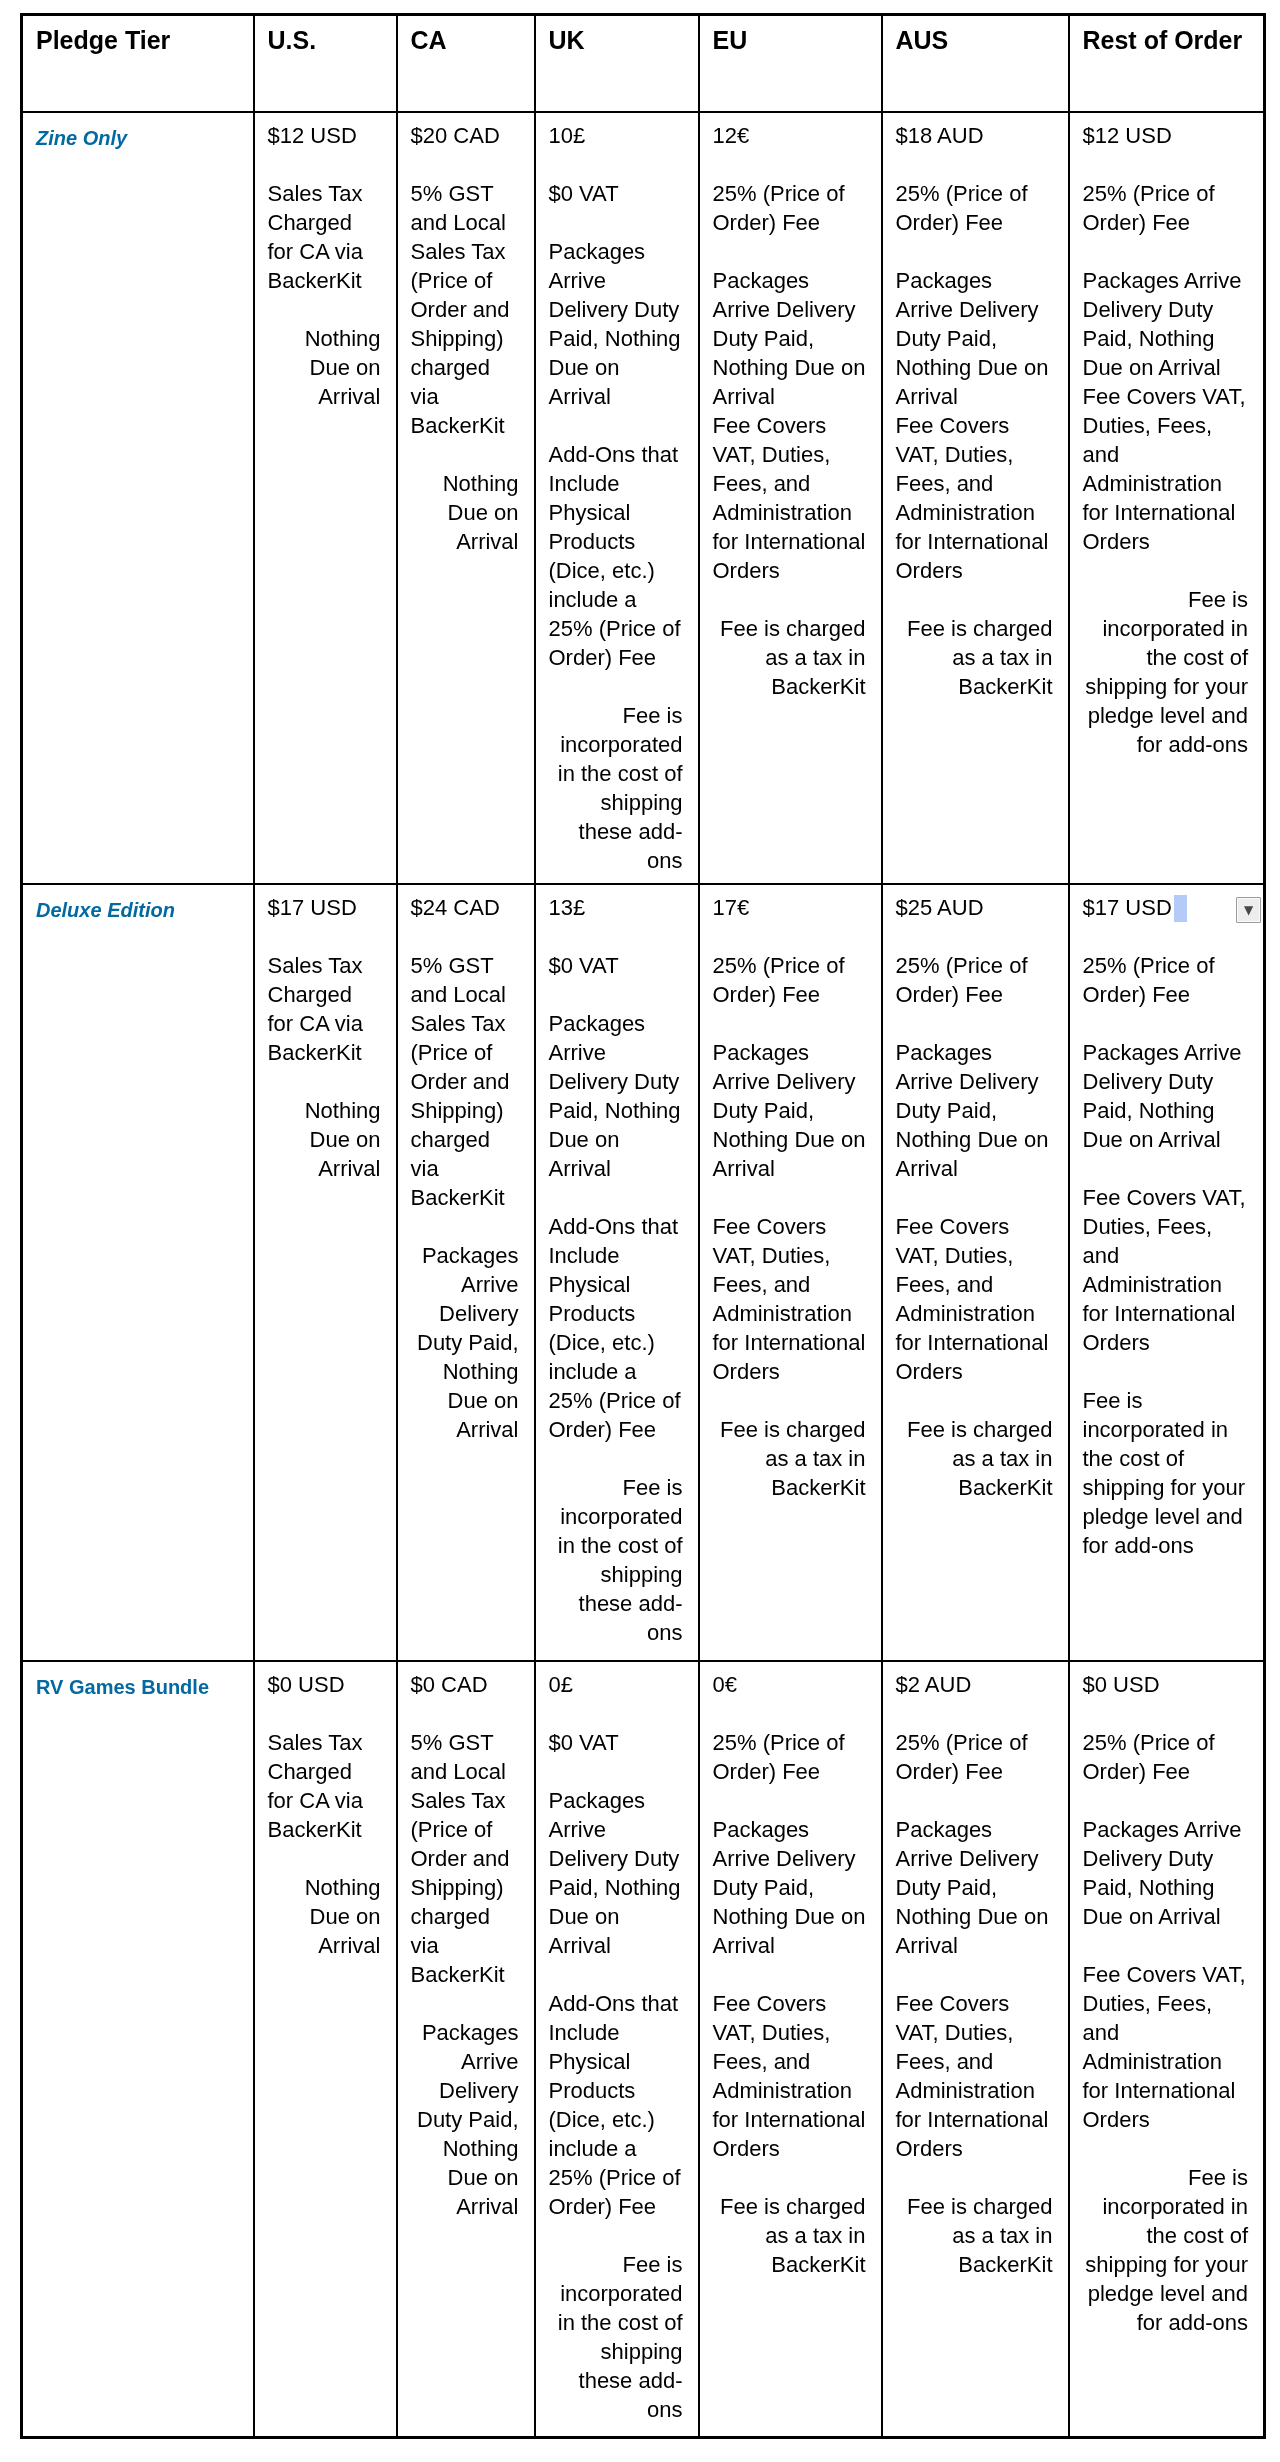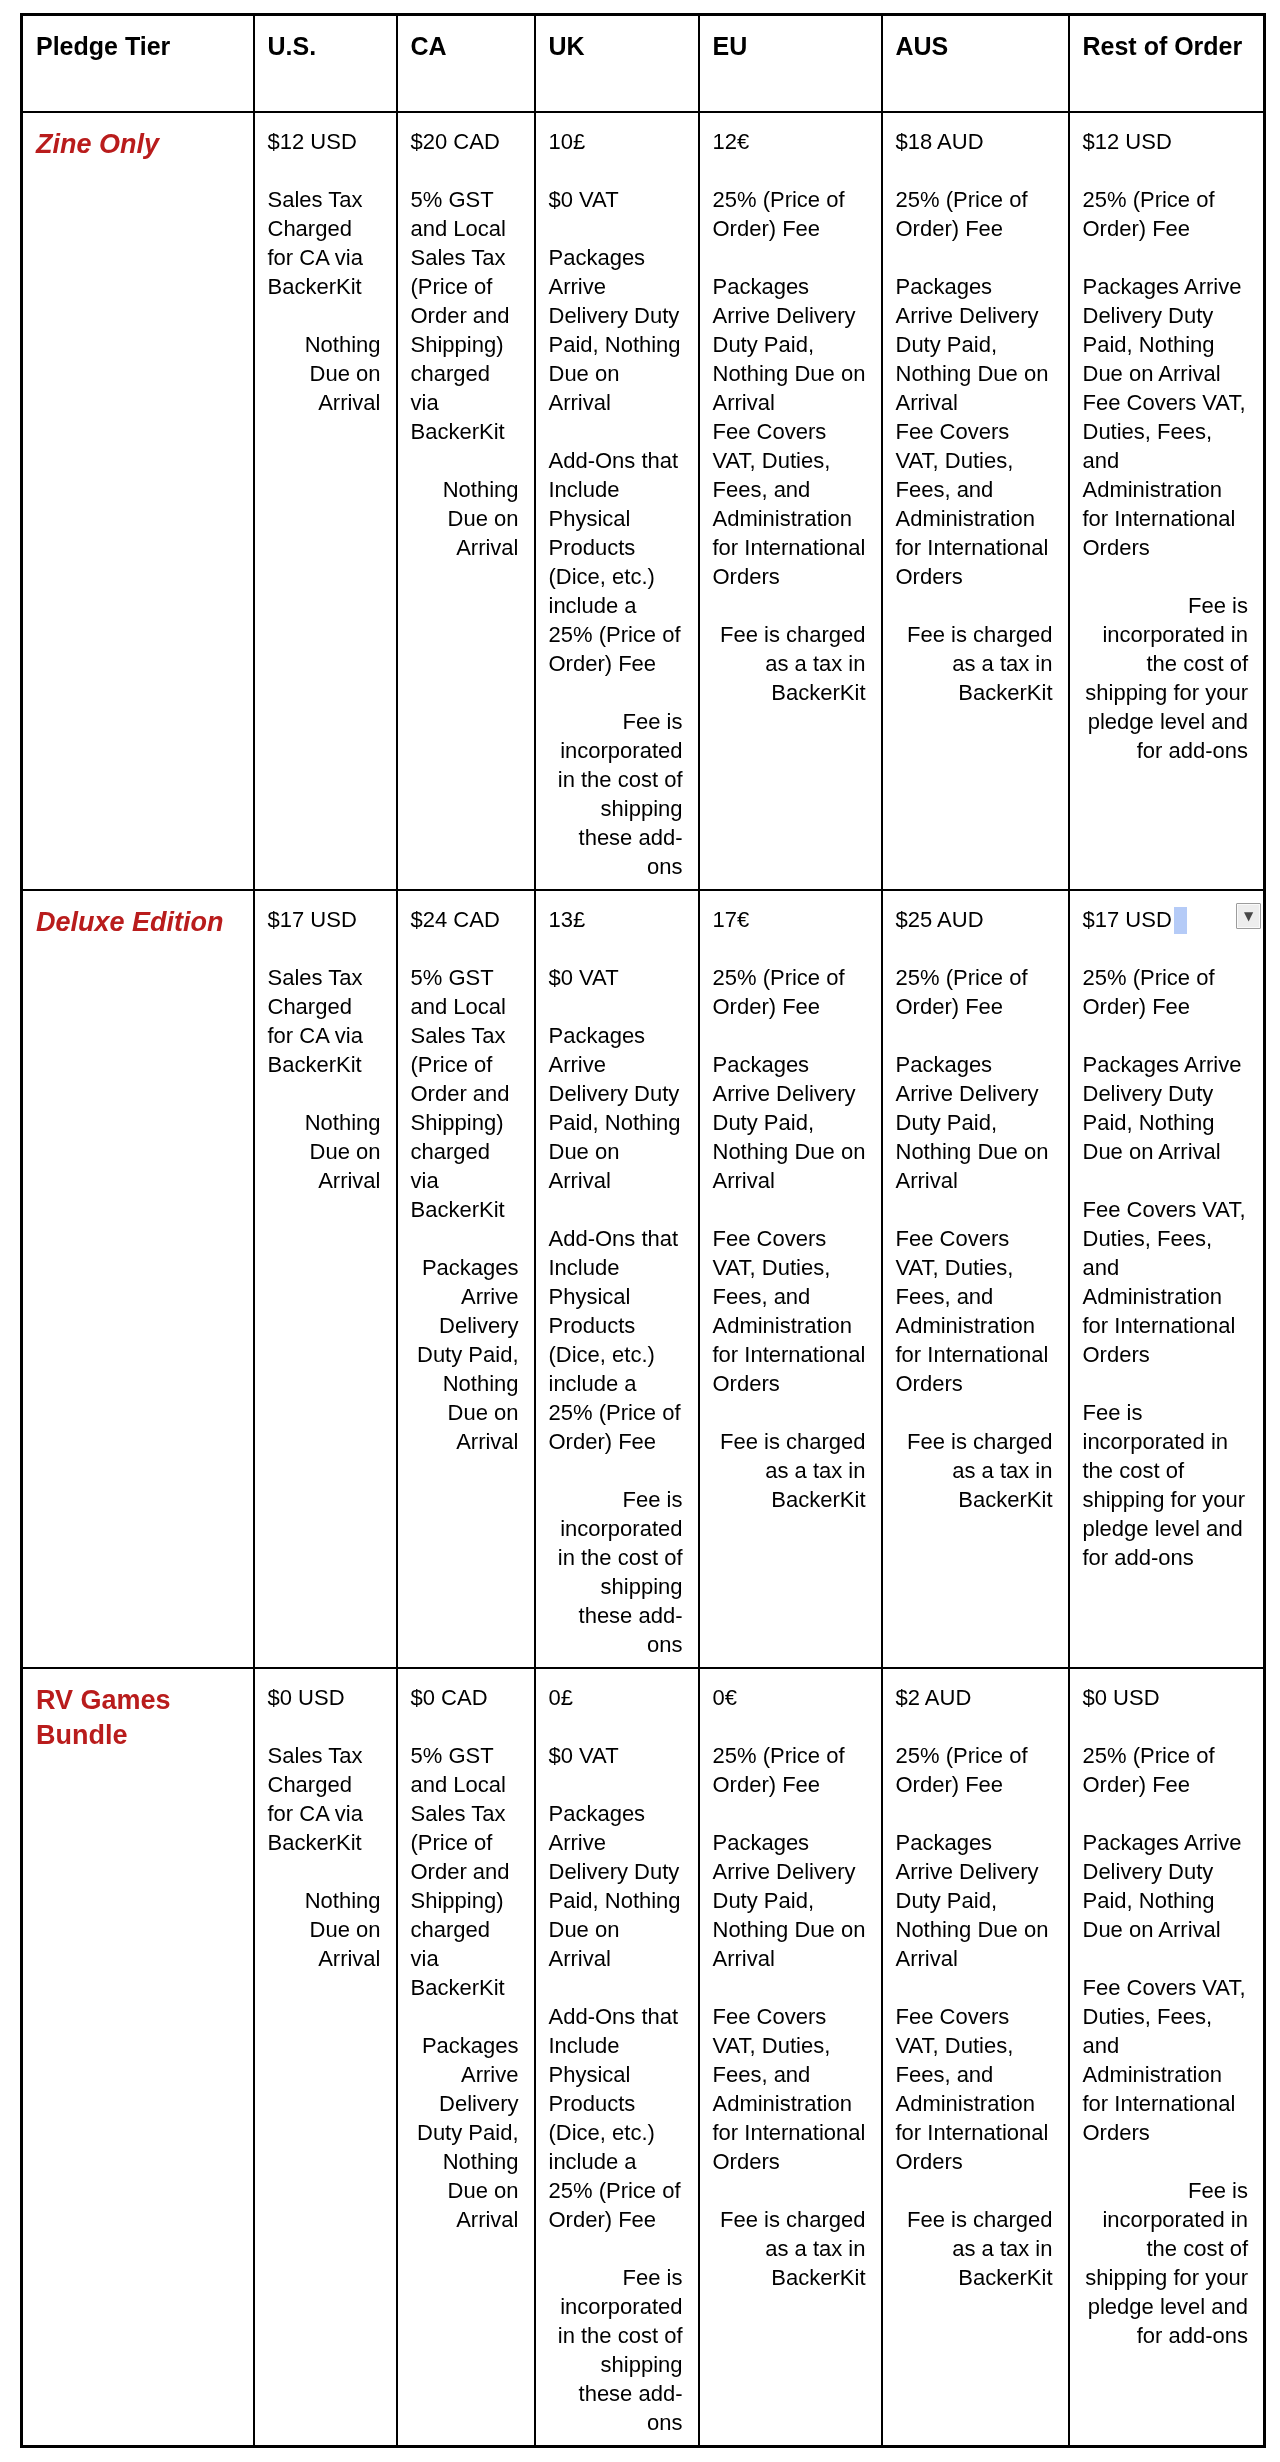--- a/index.html
+++ b/index.html
@@ -23,39 +23,39 @@
     table-layout: fixed;
     width: 1243px;
     border: 3px solid #000;
     background: #fff;
   }
   table.pricing th,
   table.pricing td {
     border: 2px solid #000;
     vertical-align: top;
     text-align: left;
-    padding: 14px 15px 8px 13px;
+    padding: 8px 15px 8px 13px;
     overflow: hidden;
   }
   thead tr { height: 97px; }
   tbody tr.r0 { height: 770px; }
   tbody tr.r1 { height: 777px; }
   tbody tr.r2 { height: 777px; margin-top: 40px; }
 
   th.colhead {
     font-size: 25px;
     line-height: 33px;
     font-weight: bold;
     color: #000;
   }
   td.tier {
-    font-size: 27px;
+    font-size: 20px;
     line-height: 35px;
     font-weight: bold;
-    color: #b91c1c;
+    color: #0369a1;
   }
   td.tier.italic { font-style: italic; }
 
   td.body-cell p {
     margin: 0 0 29px 0;
     font-size: 22px;
     line-height: 29px;
     color: #000;
     white-space: pre-line;
     word-wrap: break-word;

